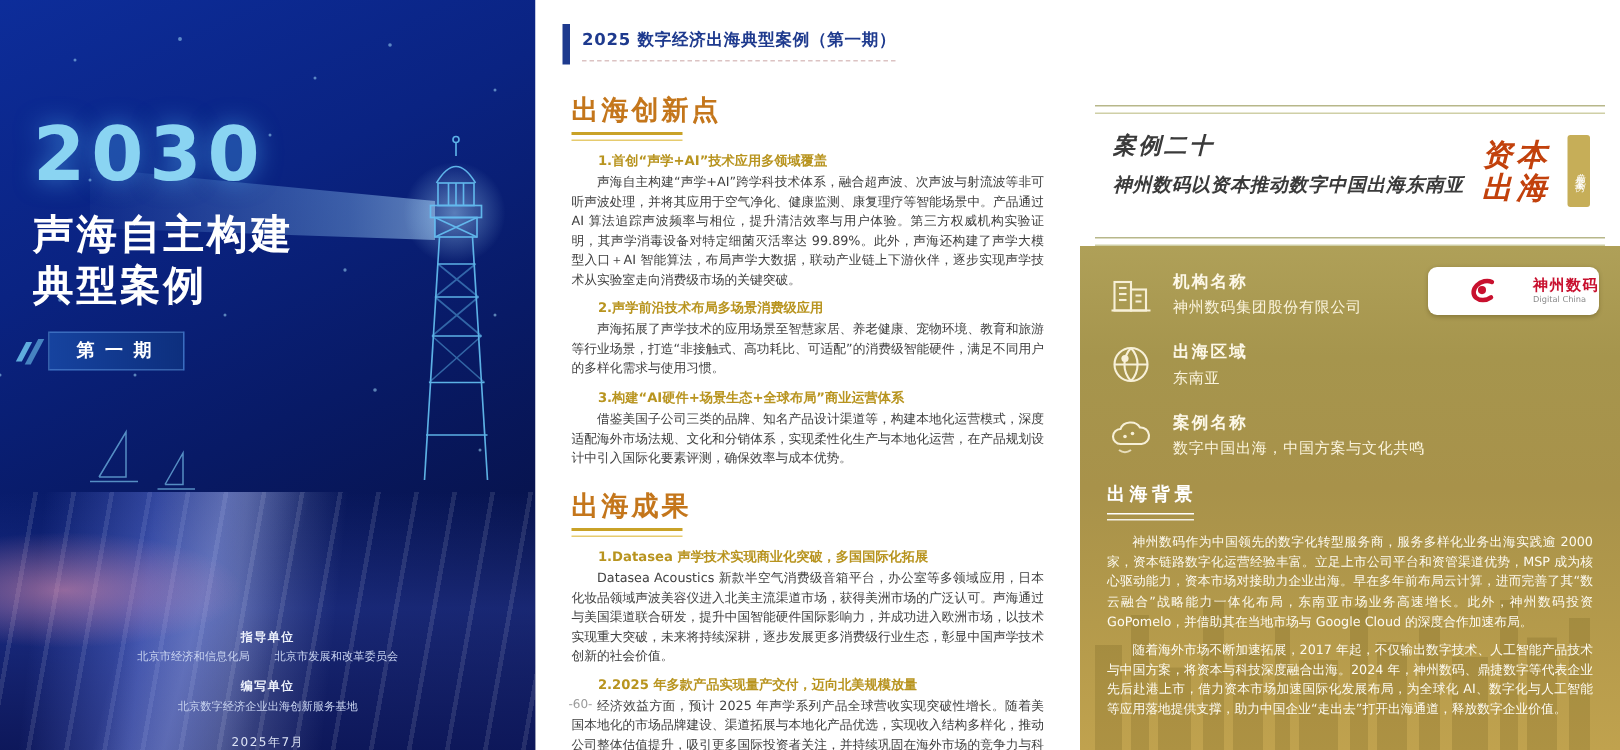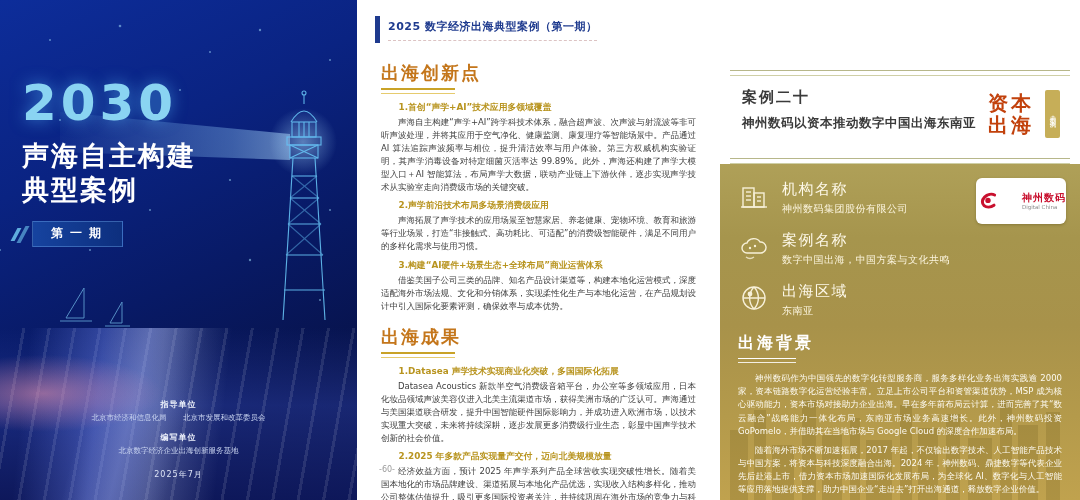--- a/index.html
+++ b/index.html
@@ -17,21 +17,21 @@
       repeating-linear-gradient(100deg, rgba(255,255,255,0) 0 22px, rgba(255,255,255,.10) 22px 25px),
       linear-gradient(180deg, rgba(6,15,62,0) 0%, rgba(46,66,170,.45) 45%, rgba(14,24,92,.92) 100%);}
   .cover-year{position:absolute;left:22px;top:74px;z-index:2;font-size:50px;font-weight:bold;color:#8ad4f2;letter-spacing:4px;text-shadow:0 0 16px rgba(90,190,255,.55);}
   .cover-t1{position:absolute;left:22px;top:138px;z-index:2;font-size:27px;font-weight:bold;letter-spacing:2px;}
   .cover-t2{position:absolute;left:22px;top:172px;z-index:2;font-size:27px;font-weight:bold;letter-spacing:2px;}
   .issue{position:absolute;left:14px;top:221px;z-index:2;display:flex;align-items:center;}
   .slash{display:inline-block;width:4px;height:13px;background:#6fc6f0;transform:skewX(-28deg);margin-right:3px;opacity:.85;}
   .slash.s2{height:17px;opacity:.6;}
   .issue-badge{margin-left:4px;background:linear-gradient(90deg,#16439f,#0d2f7e);border:1px solid rgba(130,190,255,.35);
     padding:3px 14px 4px 18px;color:#fff;font-size:12px;font-weight:bold;letter-spacing:7px;}
-  .cover-footer{position:absolute;left:0;right:0;bottom:20px;z-index:2;text-align:center;}
+  .cover-footer{position:absolute;left:0;right:0;bottom:0;z-index:2;text-align:center;}
   .cf-label{font-size:8px;font-weight:bold;color:#eef2fc;margin-top:9px;letter-spacing:1px;}
   .cf-orgs{font-size:7.5px;color:#c9d4f0;margin-top:3px;}
   .cf-orgs span{margin:0 7px;}
   .cf-org{font-size:7.5px;color:#c9d4f0;margin-top:3px;}
   .cf-date{font-size:8px;color:#dde4f6;margin-top:13px;letter-spacing:1px;}
 
   
   .middle{position:relative;width:363px;flex:0 0 363px;background:#fff;}
   .mid-header{display:flex;align-items:center;margin:16px 0 0 18px;}
   .mid-bar{width:5px;height:27px;background:#1e3a8e;margin-right:8px;flex:0 0 5px;}
@@ -41,40 +41,40 @@
   .sec-rule{width:74px;height:3px;border-top:2px solid #c9a227;border-bottom:1px solid #e6cb6e;margin:3px 0 8px;}
   .sec{margin-bottom:12px;}
   .sub{font-size:8.8px;font-weight:bold;color:#b8941f;text-indent:2em;margin:7px 0 2px;}
   .body-p{font-size:8.5px;color:#404040;line-height:1.52;text-align:justify;text-indent:2em;margin:0;}
   .page-num{position:absolute;left:22px;bottom:26px;font-size:8px;color:#9a9a9a;}
 
   
   .case{position:relative;width:360px;flex:0 0 360px;background:#fff;display:flex;flex-direction:column;}
   .hr2{height:4px;border-top:1px solid #b7b78a;border-bottom:1px solid #cfcfa6;margin:0 10px;}
   .hr2.top{margin-top:70px;}
-  .case-header{position:relative;padding:12px 20px 10px 22px;height:60px;}
+  .case-header{position:relative;padding:12px 20px 10px 22px;height:60px;font-style:italic;}
   .case-num{font-size:15px;font-weight:bold;color:#3a3a3a;letter-spacing:2px;margin-bottom:8px;}
   .case-title{font-size:12.5px;font-weight:bold;color:#3a3a3a;letter-spacing:.5px;}
   .cat{position:absolute;right:46px;top:16px;font-size:20px;font-weight:bold;color:#c2410c;line-height:1.12;letter-spacing:3px;text-align:left;}
   .cat-badge{position:absolute;right:20px;top:14px;width:15px;height:48px;background:#c6ae58;color:#fff;border-radius:2px;
     writing-mode:vertical-rl;font-size:6.5px;letter-spacing:2px;display:flex;align-items:center;justify-content:center;}
   .case-body{position:relative;flex:1;overflow:hidden;
     background:linear-gradient(180deg,#afa058 0%,#a6954d 22%,#a8924a 48%,#b49a4b 75%,#c0a24e 100%);}
   .skyline{position:absolute;left:0;right:0;bottom:0;z-index:0;opacity:.22;}
   .case-inner{position:relative;z-index:1;padding-top:16px;}
   .info-row{display:flex;align-items:flex-start;margin:0 0 15px 18px;}
   .info-icon{width:32px;height:32px;margin-right:12px;flex:0 0 32px;}
-  .info-label{font-size:15px;font-weight:normal;color:#fdf8e8;letter-spacing:1.5px;margin-bottom:3px;}
+  .info-label{font-size:11px;font-weight:bold;color:#fdf8e8;letter-spacing:1.5px;margin-bottom:3px;}
   .info-value{font-size:10px;color:#fbf4dd;letter-spacing:.5px;}
-  .logo-card{position:absolute;top:14px;right:14px;width:90px;height:46px;background:#fff;border-radius:6px;z-index:2;
-    display:flex;align-items:center;justify-content:center;gap:22px;box-shadow:0 1px 3px rgba(60,50,10,.3);}
+  .logo-card{position:absolute;top:14px;right:14px;width:90px;height:32px;background:#fff;border-radius:6px;z-index:2;
+    display:flex;align-items:center;justify-content:center;gap:22px;box-shadow:0 1px 3px rgba(60,50,10,.3);padding-left:24px;}
   .logo-text{display:flex;flex-direction:column;line-height:1.15;}
   .logo-name{font-size:10px;font-weight:bold;color:#c8102e;letter-spacing:1px;}
   .logo-sub{font-size:5.5px;color:#8a8a8a;}
-  .bg-title{font-size:16px;font-weight:bold;color:#fff;margin:4px 16px 0 18px;letter-spacing:3px;}
+  .bg-title{font-size:12px;font-weight:bold;color:#fff;margin:4px 16px 0 18px;letter-spacing:3px;}
   .bg-rule{width:58px;height:3px;border-top:1px solid #fff;border-bottom:1px solid rgba(255,255,255,.85);margin:4px 0 9px 18px;}
   .bg-p{font-size:8.5px;color:#fdfaf0;line-height:1.55;text-align:justify;text-indent:2em;margin:0 18px 6px 18px;}
 </style>
 </head>
 <body>
 
 <div class="page">
 
   <section class="cover">
     <svg class="cover-art" width="357" height="500" viewBox="0 0 357 500">
@@ -254,43 +254,43 @@
             <line x1="3" y1="27" x2="29" y2="27"></line>
           </svg>
           <div>
             <div class="info-label">机构名称</div>
             <div class="info-value">神州数码集团股份有限公司</div>
           </div>
         </div>
 
         <div class="info-row">
           <svg class="info-icon" viewBox="0 0 32 32" fill="none" stroke="#f7f0d8" stroke-width="1.4">
+            <circle cx="16" cy="16" r="11"></circle>
+            <path d="M5 16 h22 M16 5 a16 16 0 0 1 0 22 M16 5 a16 16 0 0 0 0 22"></path>
+            <circle cx="12" cy="12" r="2.4" fill="#f7f0d8" stroke="none"></circle>
+          </svg>
+          <div>
+            <div class="info-label">出海区域</div>
+            <div class="info-value">东南亚</div>
+          </div>
+        </div>
+
+        <div class="info-row">
+          <svg class="info-icon" viewBox="0 0 32 32" fill="none" stroke="#f7f0d8" stroke-width="1.4">
             <path d="M9 22 a5 5 0 0 1 0-10 a7 6 0 0 1 13-1 a5 5 0 0 1 1 11 z"></path>
             <circle cx="12" cy="17" r="1.2" fill="#f7f0d8" stroke="none"></circle>
             <circle cx="17" cy="15" r="1.2" fill="#f7f0d8" stroke="none"></circle>
             <path d="M8 26 q4 3 8 0" opacity="0.8"></path>
           </svg>
           <div>
             <div class="info-label">案例名称</div>
             <div class="info-value">数字中国出海，中国方案与文化共鸣</div>
           </div>
         </div>
 
-        <div class="info-row">
-          <svg class="info-icon" viewBox="0 0 32 32" fill="none" stroke="#f7f0d8" stroke-width="1.4">
-            <circle cx="16" cy="16" r="11"></circle>
-            <path d="M5 16 h22 M16 5 a16 16 0 0 1 0 22 M16 5 a16 16 0 0 0 0 22"></path>
-            <circle cx="12" cy="12" r="2.4" fill="#f7f0d8" stroke="none"></circle>
-          </svg>
-          <div>
-            <div class="info-label">出海区域</div>
-            <div class="info-value">东南亚</div>
-          </div>
-        </div>
-
         <div class="bg-title">出海背景</div>
         <div class="bg-rule"></div>
         <p class="bg-p">神州数码作为中国领先的数字化转型服务商，服务多样化业务出海实践逾 2000 家，资本链路数字化运营经验丰富。立足上市公司平台和资管渠道优势，MSP 成为核心驱动能力，资本市场对接助力企业出海。早在多年前布局云计算，进而完善了其“数云融合”战略能力一体化布局，东南亚市场业务高速增长。此外，神州数码投资 GoPomelo，并借助其在当地市场与 Google Cloud 的深度合作加速布局。</p>
         <p class="bg-p">随着海外市场不断加速拓展，2017 年起，不仅输出数字技术、人工智能产品技术与中国方案，将资本与科技深度融合出海。2024 年，神州数码、鼎捷数字等代表企业先后赴港上市，借力资本市场加速国际化发展布局，为全球化 AI、数字化与人工智能等应用落地提供支撑，助力中国企业“走出去”打开出海通道，释放数字企业价值。</p>
       </div>
     </div>
   </section>
 </div>
 
 </body></html>

